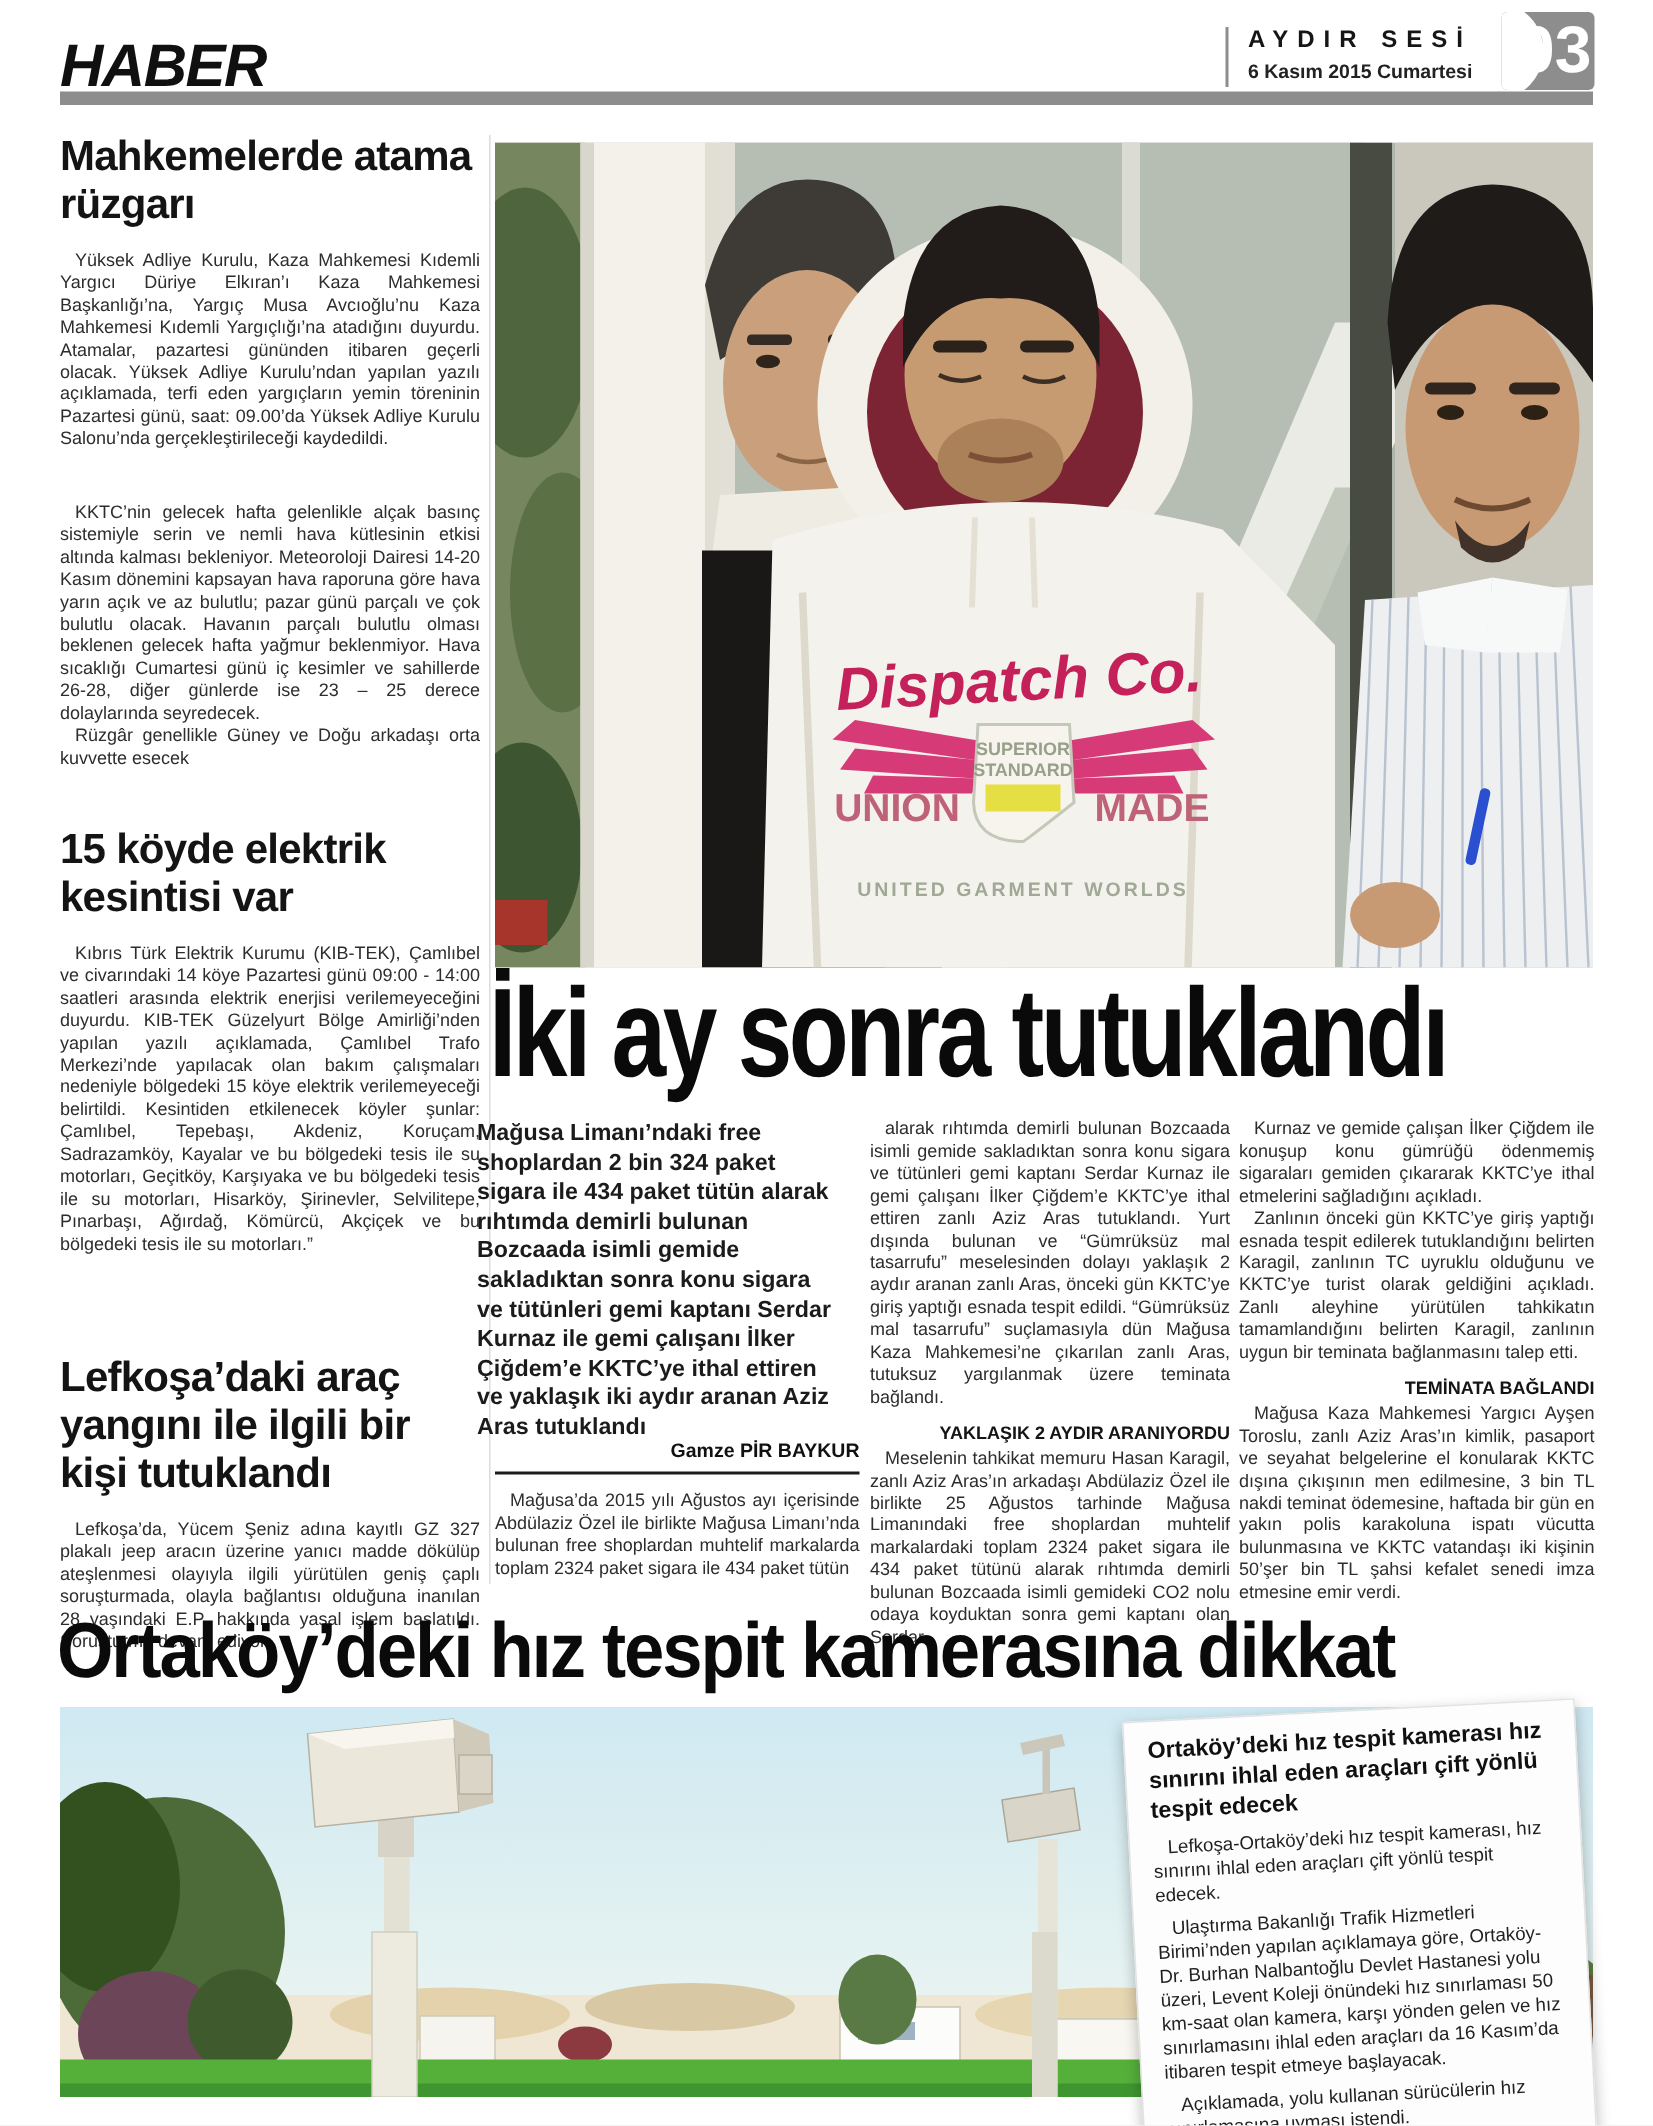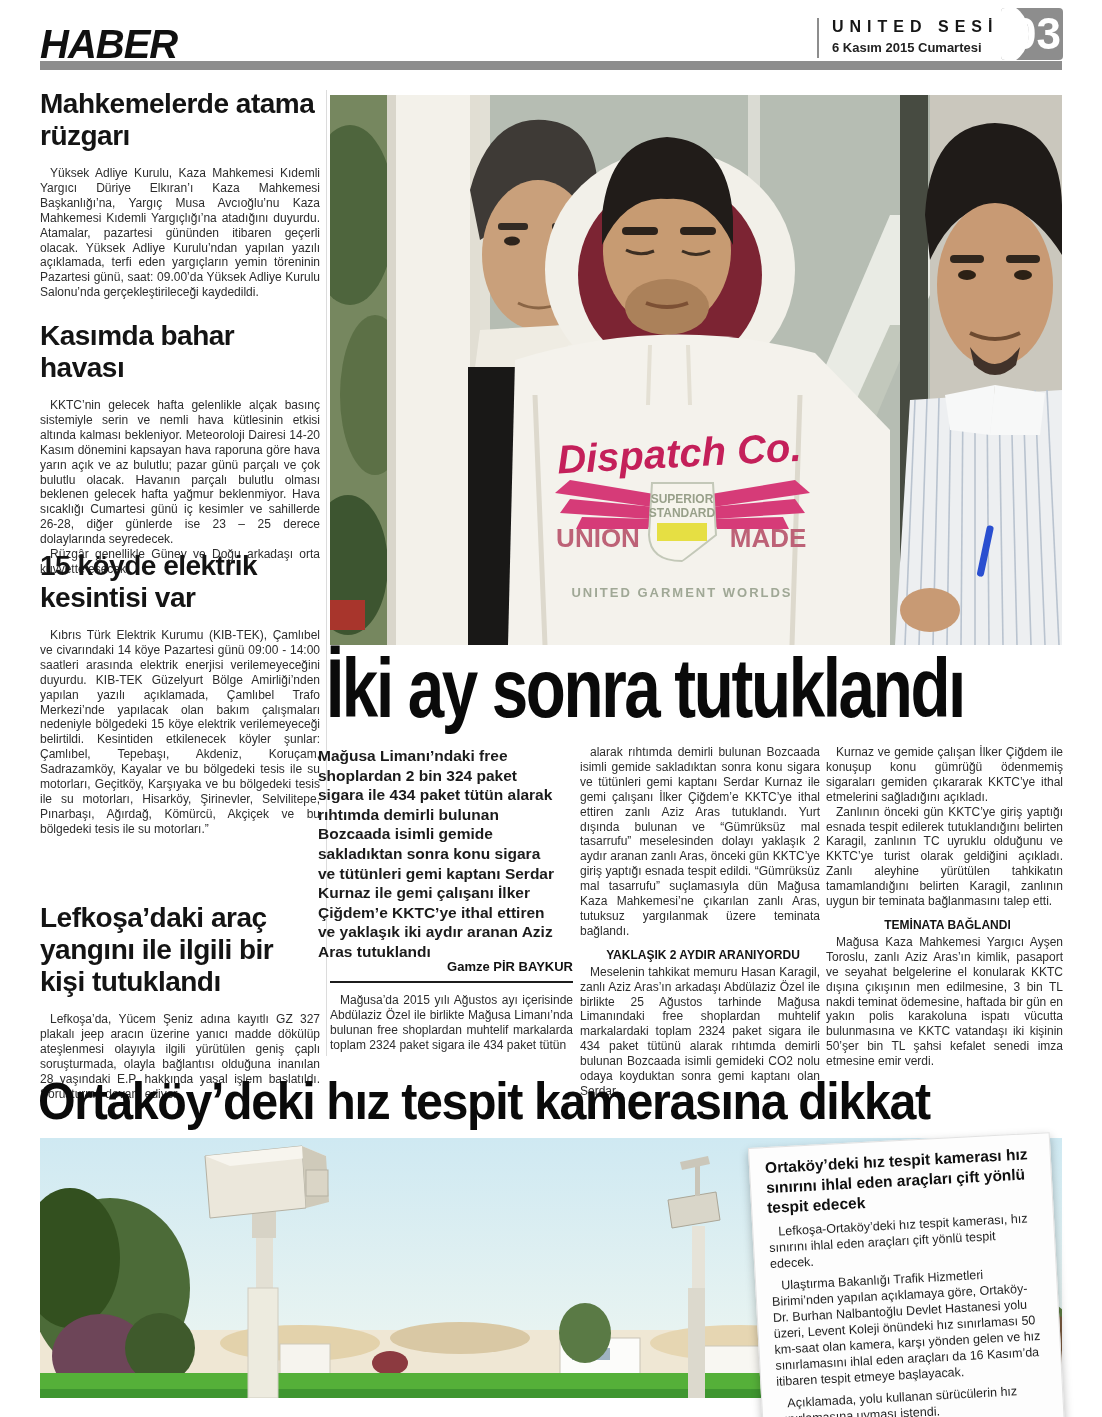--- a/index.html
+++ b/index.html
@@ -31,59 +31,58 @@
         font-weight:bold;letter-spacing:-3px;color:#0a0a0a;transform:scaleX(0.78);
         transform-origin:left top;white-space:nowrap;}
   .lead{position:absolute;left:318px;top:746px;width:243px;font-size:15.5px;line-height:19.6px;
         font-weight:bold;color:#1b1b1b;}
   .byline{position:absolute;left:330px;top:959px;width:243px;text-align:right;font-size:13px;
         font-weight:bold;color:#111;}
   .byline-rule{position:absolute;left:330px;top:981px;width:243px;height:2px;background:#1c1c1c;}
   .mcol1{position:absolute;left:330px;top:993px;width:243px;}
   .mcol2{position:absolute;left:580px;top:745px;width:240px;}
   .mcol3{position:absolute;left:826px;top:745px;width:237px;}
-  .subhead{font-weight:bold;color:#141414;margin:9px 0 2px 0 !important;text-indent:6px !important;text-align:center;}
+  .subhead{font-weight:bold;color:#141414;margin:9px 0 2px 0 !important;text-indent:6px !important;text-align:right;}
   
   .headline2{position:absolute;left:38px;top:1072px;width:1100px;font-size:52px;line-height:58px;
         font-weight:bold;letter-spacing:-1.5px;color:#0a0a0a;transform:scaleX(0.93);
         transform-origin:left top;white-space:nowrap;}
   .bottom-photo{position:absolute;left:40px;top:1138px;width:1022px;height:260px;}
   .inset{position:absolute;left:748px;top:1148px;width:302px;background:#fdfdfd;
         transform:rotate(-3deg);transform-origin:left top;border:1px solid #e2e2e2;
         box-shadow:0 4px 10px rgba(0,0,0,0.28);padding:10px 15px 12px 15px;box-sizing:border-box;}
   .inset-heading{font-size:15.5px;line-height:20px;font-weight:bold;color:#101010;}
   .inset p{margin:6px 0 0 0;font-size:12.5px;line-height:16px;color:#1f1f1f;text-indent:10px;}
   svg text{font-family:"Liberation Sans", sans-serif;}
 </style>
 </head>
 <body>
 
 <div class="page">
 
   <div class="section-label">HABER</div>
   <div class="header-vline"></div>
   <div class="masthead">
-    <div class="name">UNITED SESİ</div>
+    <div class="name">AYDIR SESİ</div>
     <div class="date">6 Kasım 2015 Cumartesi</div>
   </div>
   <div class="page-badge">
     <div class="notch"></div>
     <span>03</span>
   </div>
   <div class="header-bar"></div>
 
   <div class="lcol">
     <div class="l-art" style="top:88px;">
       <div class="l-title">Mahkemelerde atama rüzgarı</div>
       <div class="body-txt">
           <p>Yüksek Adliye Kurulu, Kaza Mahkemesi Kıdemli Yargıcı Düriye Elkıran’ı Kaza Mahkemesi Başkanlığı’na, Yargıç Musa Avcıoğlu’nu Kaza Mahkemesi Kıdemli Yargıçlığı’na atadığını duyurdu. Atamalar, pazartesi gününden itibaren geçerli olacak. Yüksek Adliye Kurulu’ndan yapılan yazılı açıklamada, terfi eden yargıçların yemin töreninin Pazartesi günü, saat: 09.00’da Yüksek Adliye Kurulu Salonu’nda gerçekleştirileceği kaydedildi.</p>
         </div>
     </div>
     <div class="l-art" style="top:320px;">
-      <div class="l-title">Kasımda bahar havası</div>
       <div class="body-txt">
         <p>KKTC’nin gelecek hafta gelenlikle alçak basınç sistemiyle serin ve nemli hava kütlesinin etkisi altında kalması bekleniyor. Meteoroloji Dairesi 14-20 Kasım dönemini kapsayan hava raporuna göre hava yarın açık ve az bulutlu; pazar günü parçalı ve çok bulutlu olacak.  Havanın parçalı bulutlu olması beklenen gelecek hafta yağmur beklenmiyor. Hava sıcaklığı Cumartesi günü iç kesimler ve sahillerde 26-28, diğer günlerde ise 23 – 25 derece dolaylarında seyredecek.</p>
         <p>Rüzgâr genellikle Güney ve Doğu arkadaşı orta kuvvette esecek</p>
       </div>
     </div>
     <div class="l-art" style="top:550px;">
       <div class="l-title">15 köyde elektrik kesintisi var</div>
       <div class="body-txt">
           <p>Kıbrıs Türk Elektrik Kurumu (KIB-TEK), Çamlıbel ve civarındaki 14 köye Pazartesi günü 09:00 - 14:00 saatleri arasında elektrik enerjisi verilemeyeceğini duyurdu. KIB-TEK Güzelyurt Bölge Amirliği’nden yapılan yazılı açıklamada, Çamlıbel Trafo Merkezi’nde yapılacak olan bakım çalışmaları nedeniyle bölgedeki 15 köye elektrik verilemeyeceği belirtildi. Kesintiden etkilenecek köyler şunlar: Çamlıbel, Tepebaşı, Akdeniz, Koruçam, Sadrazamköy, Kayalar ve bu bölgedeki tesis ile su motorları, Geçitköy, Karşıyaka ve bu bölgedeki tesis ile su motorları, Hisarköy, Şirinevler, Selvilitepe, Pınarbaşı, Ağırdağ, Kömürcü, Akçiçek ve bu bölgedeki tesis ile su motorları.”</p>
         </div>

